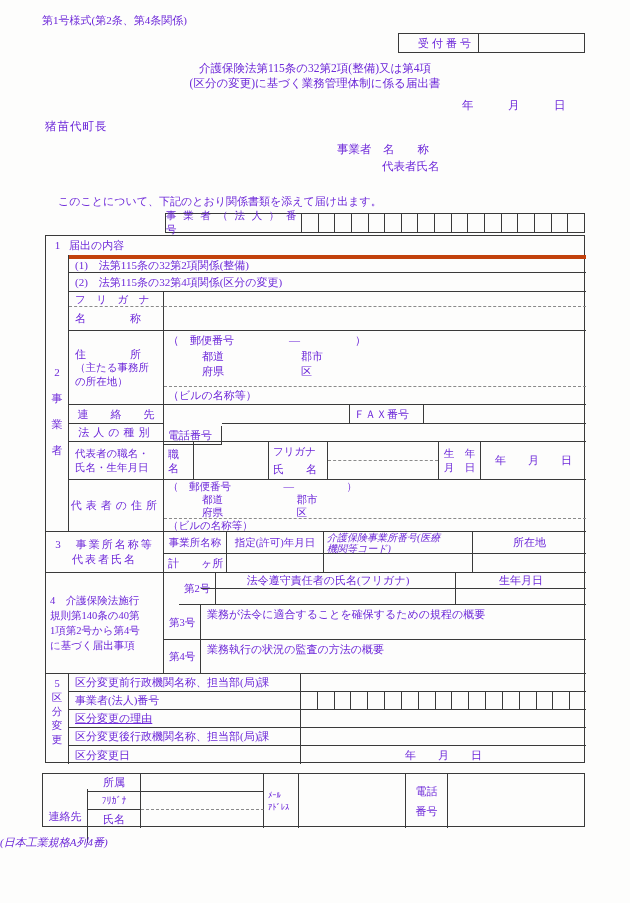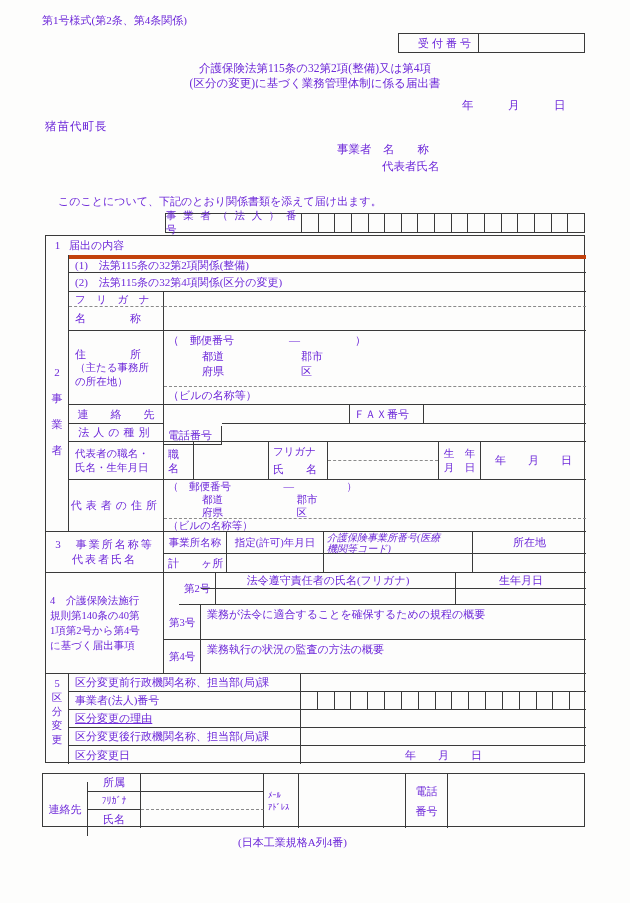--- a/index.html
+++ b/index.html
@@ -215,34 +215,34 @@
     </div>
     <div class="c br bb padl6" style="left:23px;top:474px;width:232px;height:18px;text-decoration:underline;">区分変更の理由</div>
     <div class="c bb" style="left:255px;top:474px;width:285px;height:18px;"></div>
     <div class="c br bb padl6" style="left:23px;top:492px;width:232px;height:18px;">区分変更後行政機関名称、担当部(局)課</div>
     <div class="c bb" style="left:255px;top:492px;width:285px;height:18px;"></div>
     <div class="c br padl6" style="left:23px;top:510px;width:232px;height:18px;">区分変更日</div>
     <div class="c ctr" style="left:255px;top:510px;width:285px;height:18px;">年　　月　　日</div>
   </div>
 
   <div class="box" style="left:42px;top:773px;width:543px;height:54px;">
-    <div class="c br ctr" style="left:0;top:8px;width:45px;height:54px;text-align:center;">連絡先</div>
+    <div class="c br ctr" style="left:0;top:15px;width:45px;height:54px;text-align:center;">連絡先</div>
     <div class="c br bb ctr" style="left:45px;top:0;width:53px;height:18px;">所属</div>
     <div class="c br bb ctr" style="left:45px;top:18px;width:53px;height:18px;font-size:10px;">ﾌﾘｶﾞﾅ</div>
     <div class="c br ctr" style="left:45px;top:36px;width:53px;height:18px;">氏名</div>
     <div class="c br bb" style="left:98px;top:0;width:123px;height:18px;"></div>
     <div class="c br bbd" style="left:98px;top:18px;width:123px;height:18px;"></div>
     <div class="c br" style="left:98px;top:36px;width:123px;height:18px;"></div>
     <div class="c br col padl4" style="left:221px;top:0;width:35px;height:54px;align-items:flex-start;font-size:8.5px;line-height:12px;">
       <div>ﾒｰﾙ</div>
       <div>ｱﾄﾞﾚｽ</div>
     </div>
     <div class="c br" style="left:256px;top:0;width:107px;height:54px;"></div>
     <div class="c br col ctr" style="left:363px;top:0;width:42px;height:54px;line-height:20px;">
       <div>電話</div>
       <div>番号</div>
     </div>
     <div class="c" style="left:405px;top:0;width:138px;height:54px;"></div>
   </div>
 
-  <div class="abs" style="left:0;top:835px;width:585px;text-align:center;font-size:11px;">(日本工業規格A列4番)</div>
+  <div class="abs" style="left:0;top:835px;width:585px;text-align:left;font-size:11px;font-style:italic;">(日本工業規格A列4番)</div>
 
 </div>
 
 </body></html>

